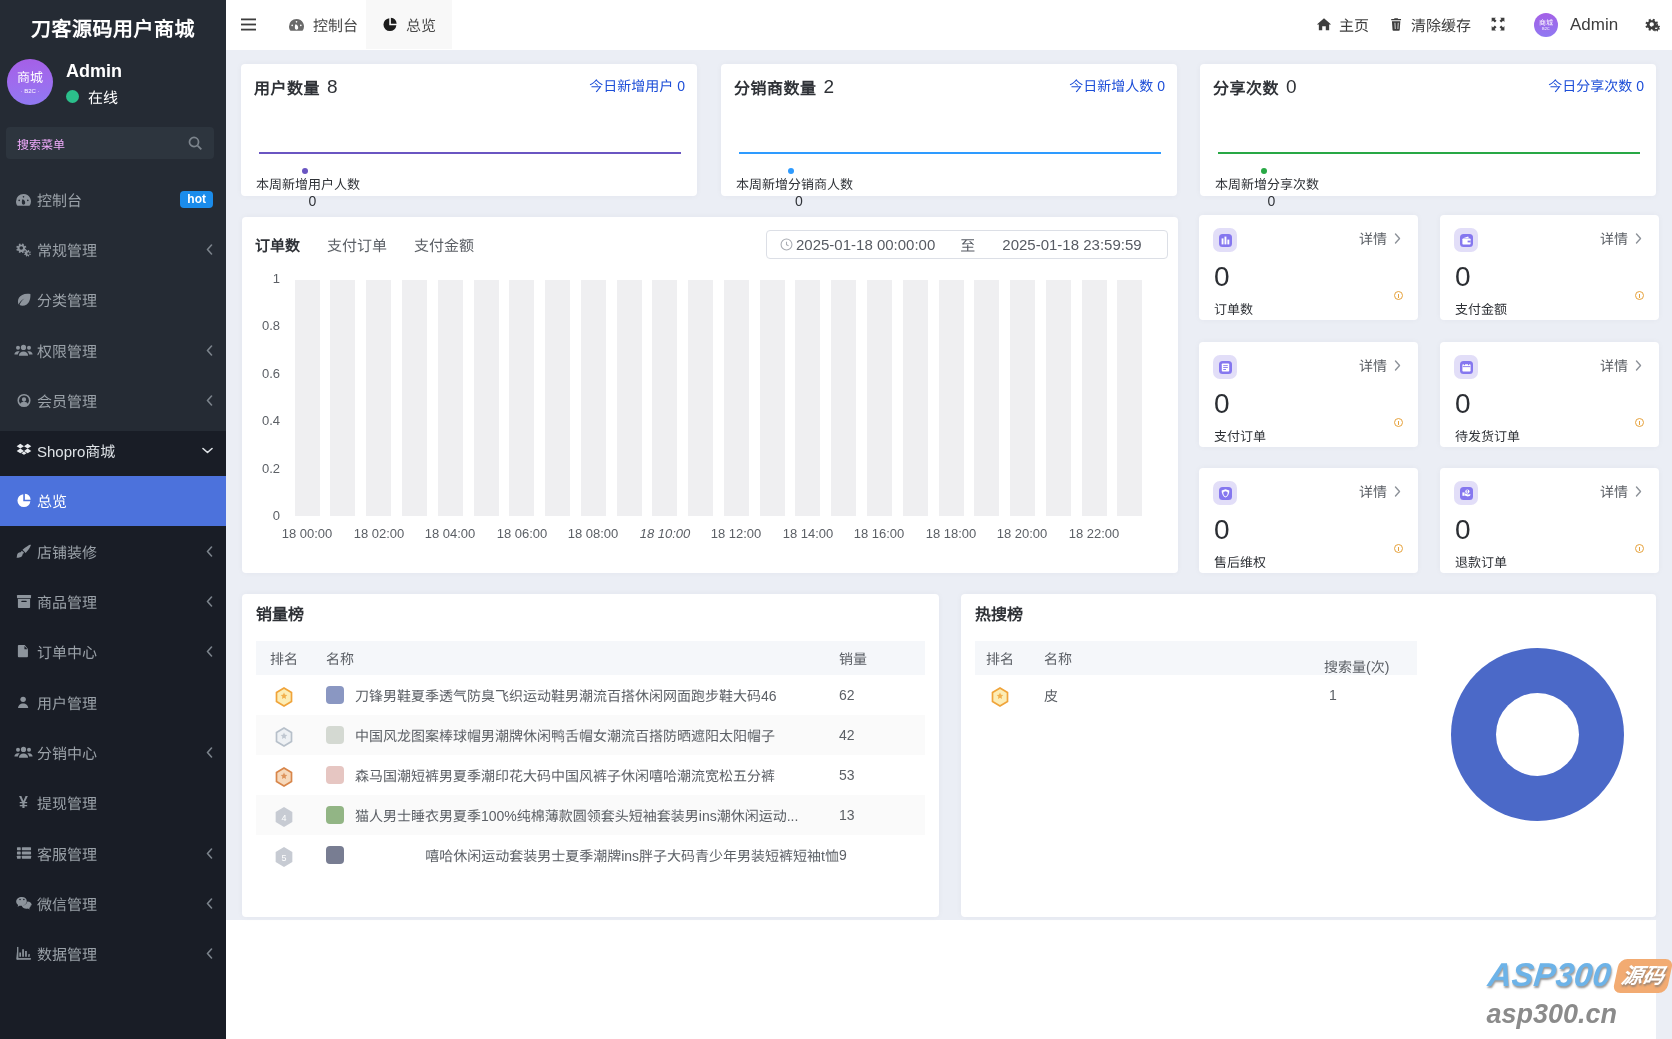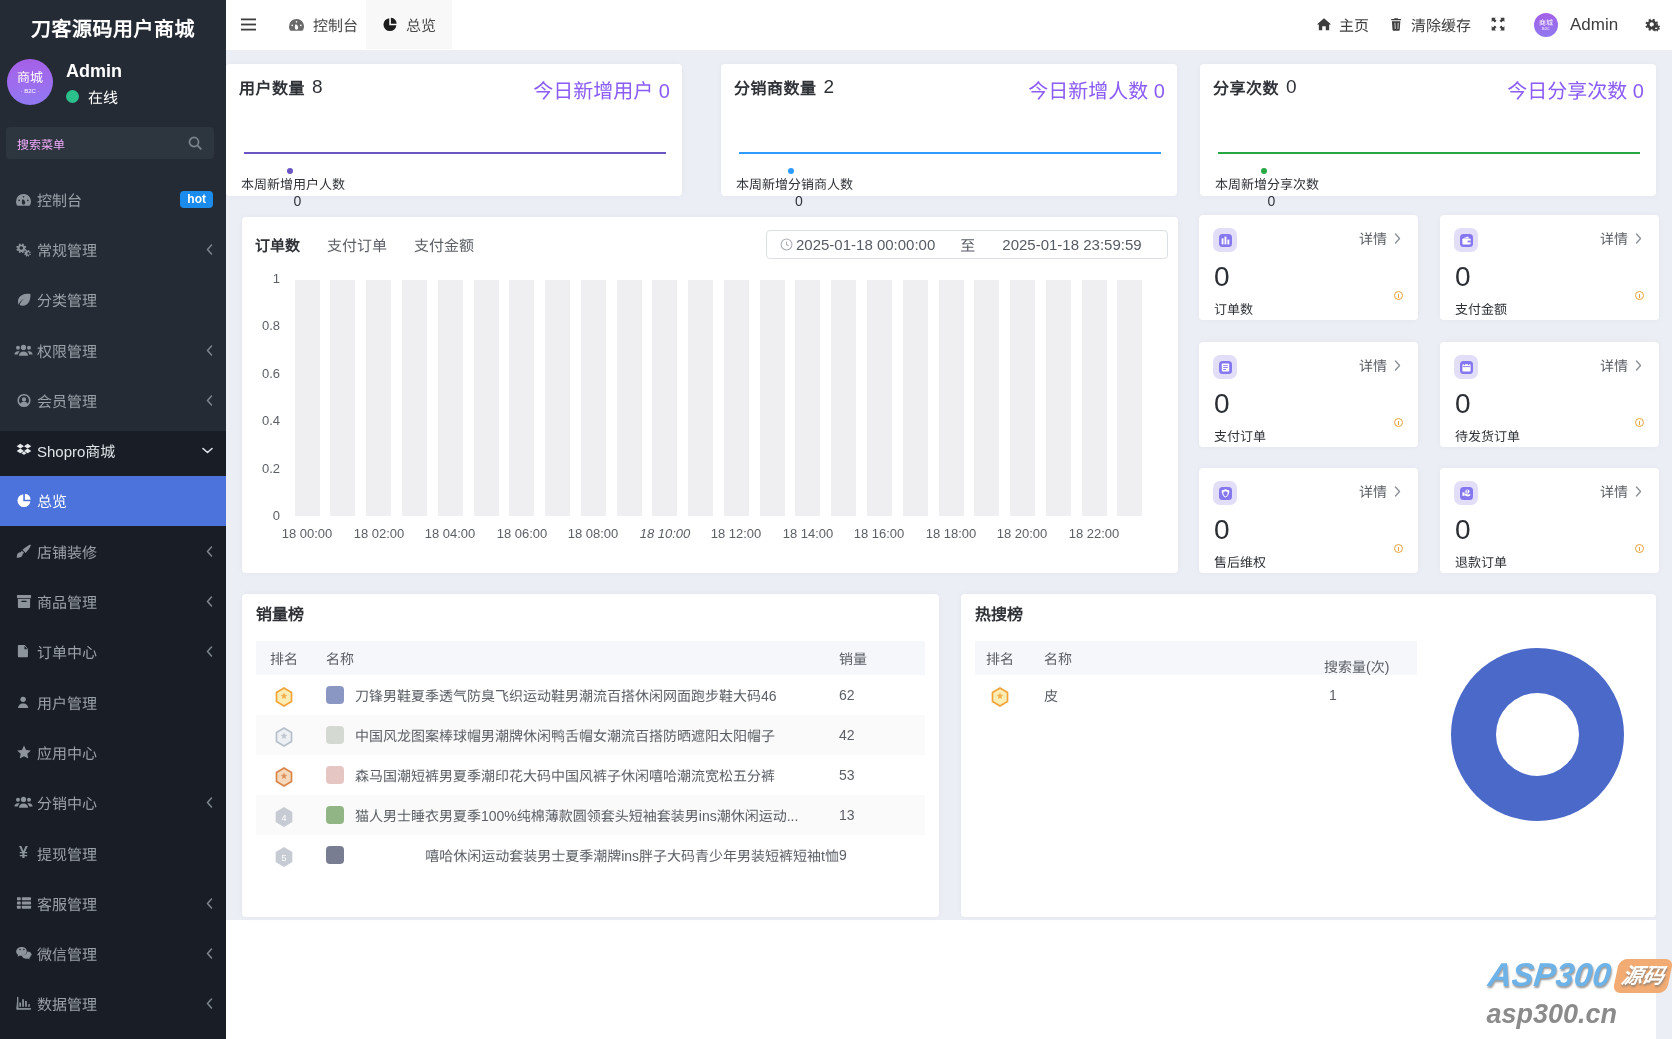--- a/index.html
+++ b/index.html
@@ -35,24 +35,24 @@
 #tab2 { left:366px; background:#f8f8f8;}
 .tr-item { top:0; height:49px; display:flex; align-items:center; gap:7px; font-size:15px; color:#3d3d3d;}
 #miniav { width:24px; height:24px; border-radius:50%; background:linear-gradient(175deg,#a55fe6,#8f7af2); color:#fff; font-size:7px; display:flex; flex-direction:column; align-items:center; justify-content:center; line-height:1;}
 #miniav .b { font-size:5px; transform:scale(0.8);}
 
 #contentbg { left:226px; top:50px; width:1446px; height:870px; background:#ebeef5;}
 #rightstrip { left:1656px; top:920px; width:16px; height:119px; background:#ebeef5;}
 .card { position:absolute; background:#fff; border-radius:4px; box-shadow:0 0 6px rgba(30,40,80,0.04);}
 
 .stat { top:64px; width:456px; height:132px;}
-#stat1 { left:226px;} #stat2 { left:721px;} #stat3 { left:1200px;}
+#stat1 { left:241px;} #stat2 { left:721px;} #stat3 { left:1200px;}
 .stat .ttl { position:absolute; left:13px; top:11px; font-size:16px; font-weight:bold; color:#2f3237; letter-spacing:0.5px;}
 .stat .ttl b { font-size:19px; font-weight:normal; margin-left:7px; position:relative; top:-1px;}
-.stat .sub { position:absolute; right:12px; top:11px; font-size:20px; color:#8b5cf6;}
+.stat .sub { position:absolute; right:12px; top:11px; font-size:14px; color:#1d4ed8;}
 .stat .ln { position:absolute; left:18px; right:16px; top:88px; height:2px;}
 .stat .ft { position:absolute; left:15px; top:104px; display:flex; align-items:center; font-size:13px; color:#2f3237;flex-direction:column;}
 .stat .ft .d { width:6px; height:6px; border-radius:50%; margin-right:7px;}
 .stat .ft .v { margin-left:9px; font-size:14px;}
 
 #chartcard { left:242px; top:217px; width:936px; height:356px;}
 #ctabs { position:absolute; left:13px; top:17px; display:flex; align-items:center; gap:27px; font-size:15px; color:#5c6066;}
 #ctabs .t0 { color:#2f3237; font-weight:bold; font-size:15px;}
 #datebox { position:absolute; left:524px; top:13px; width:402px; height:29px; border:1px solid #dcdfe6; border-radius:4px; display:flex; align-items:center; font-size:15px; color:#575b63; padding:0 13px;}
 #datebox .clk { margin-right:3px; display:flex; }
@@ -206,25 +206,20 @@
         </svg>
       </span></div>
 <div class="mitem "><span class="mi">
         <svg width="14" height="15" viewBox="0 0 16 16">
           <g fill="#8d949c">
             <circle cx="7" cy="4.4" r="3.1"></circle>
             <path d="M1.2 14.3c0-2.9 2.6-5.2 5.8-5.2s5.8 2.3 5.8 5.2z"></path>
           </g>
         </svg>
       </span>用户管理</div>
-<div class="mitem "><span class="mi">
-        <svg width="16" height="15" viewBox="0 0 16 16">
-          <path fill="#8d949c" d="M8 .6l2.2 4.6 5 .7-3.6 3.5.9 5-4.5-2.4-4.5 2.4.9-5L.8 5.9l5-.7z"></path>
-        </svg>
-      </span>应用中心</div>
 <div class="mitem "><span class="mi">
         <svg width="19" height="15" viewBox="0 0 19 15">
           <g fill="#8d949c">
             <circle cx="4" cy="4.8" r="2"></circle>
             <path d="M0.4 11.6c0-1.9 1.6-3.4 3.6-3.4.6 0 1.2.14 1.7.4a5.3 5.3 0 0 0-1.9 3z"></path>
             <circle cx="15" cy="4.8" r="2"></circle>
             <path d="M18.6 11.6c0-1.9-1.6-3.4-3.6-3.4-.6 0-1.2.14-1.7.4a5.3 5.3 0 0 1 1.9 3z"></path>
             <circle cx="9.5" cy="4.4" r="2.6"></circle>
             <path d="M4.9 12.8c0-2.4 2-4.3 4.6-4.3s4.6 1.9 4.6 4.3z"></path>
           </g>

